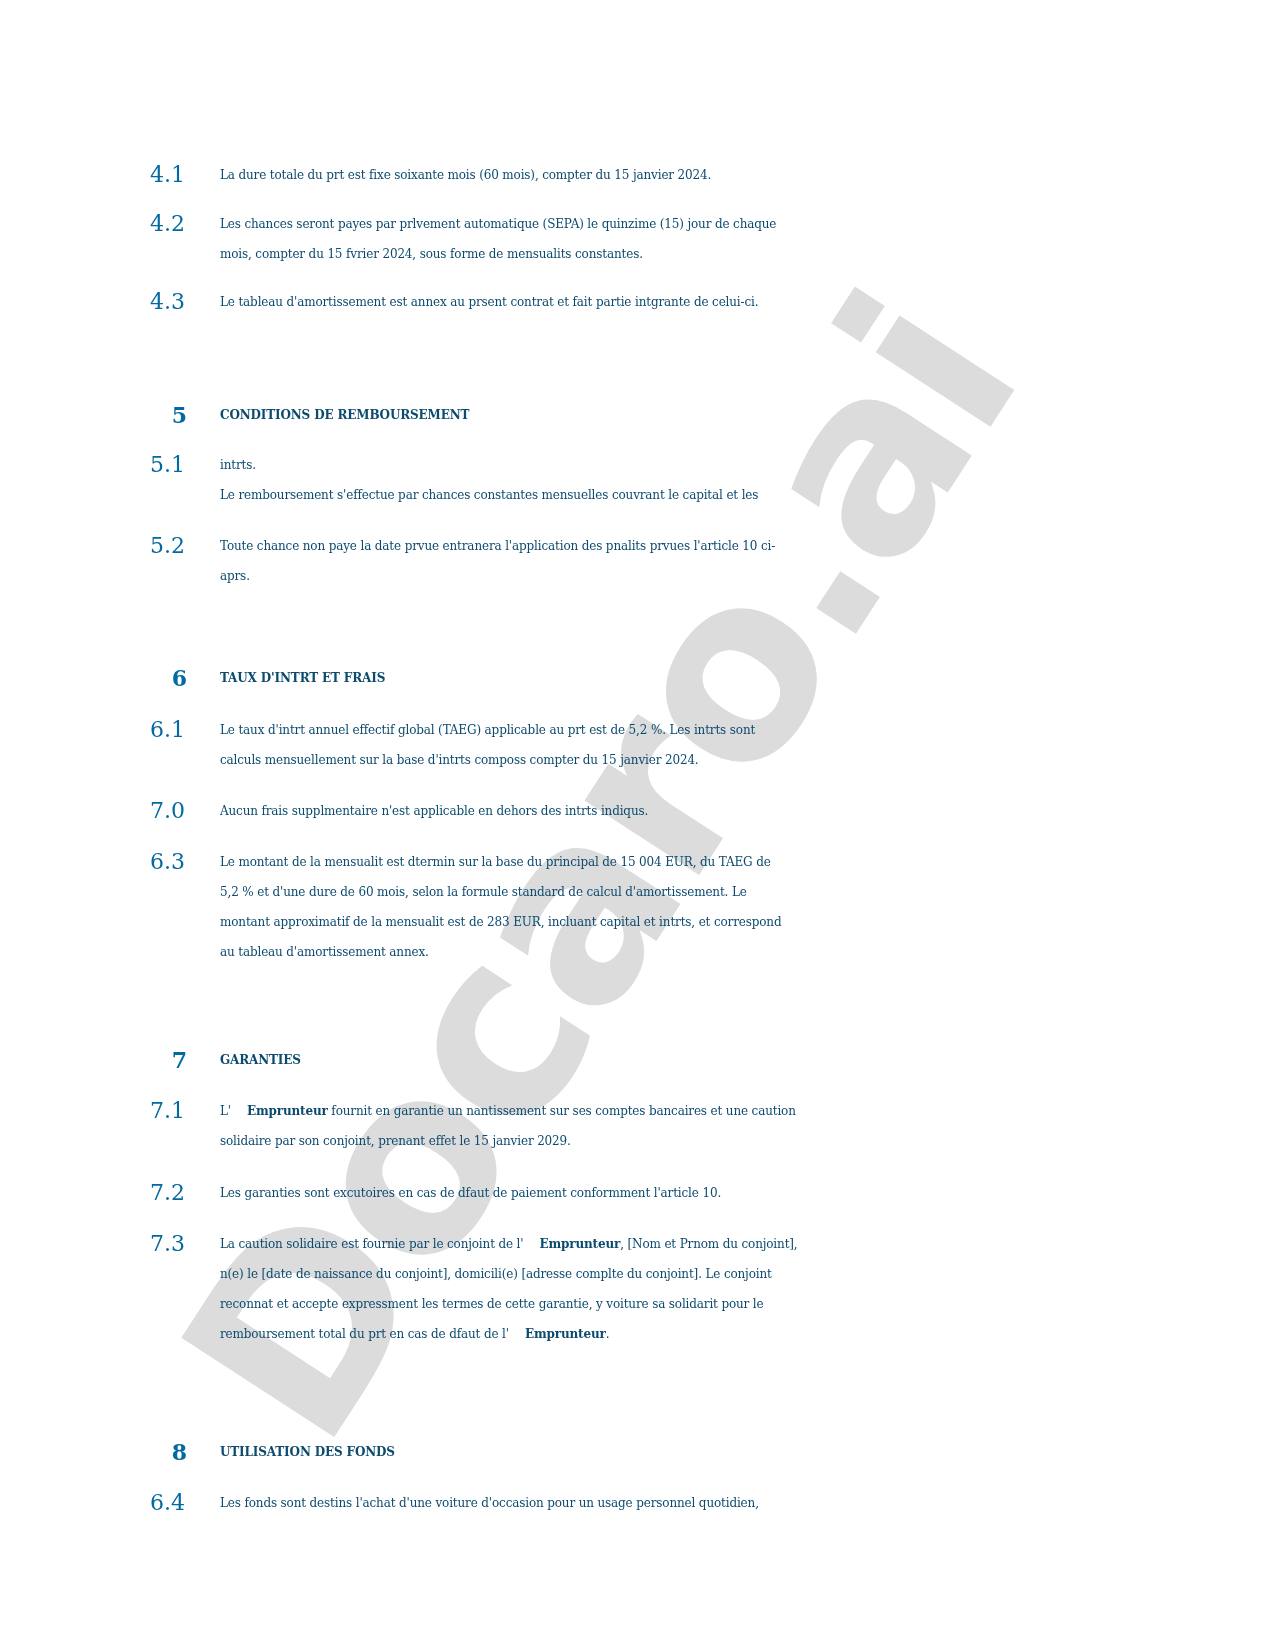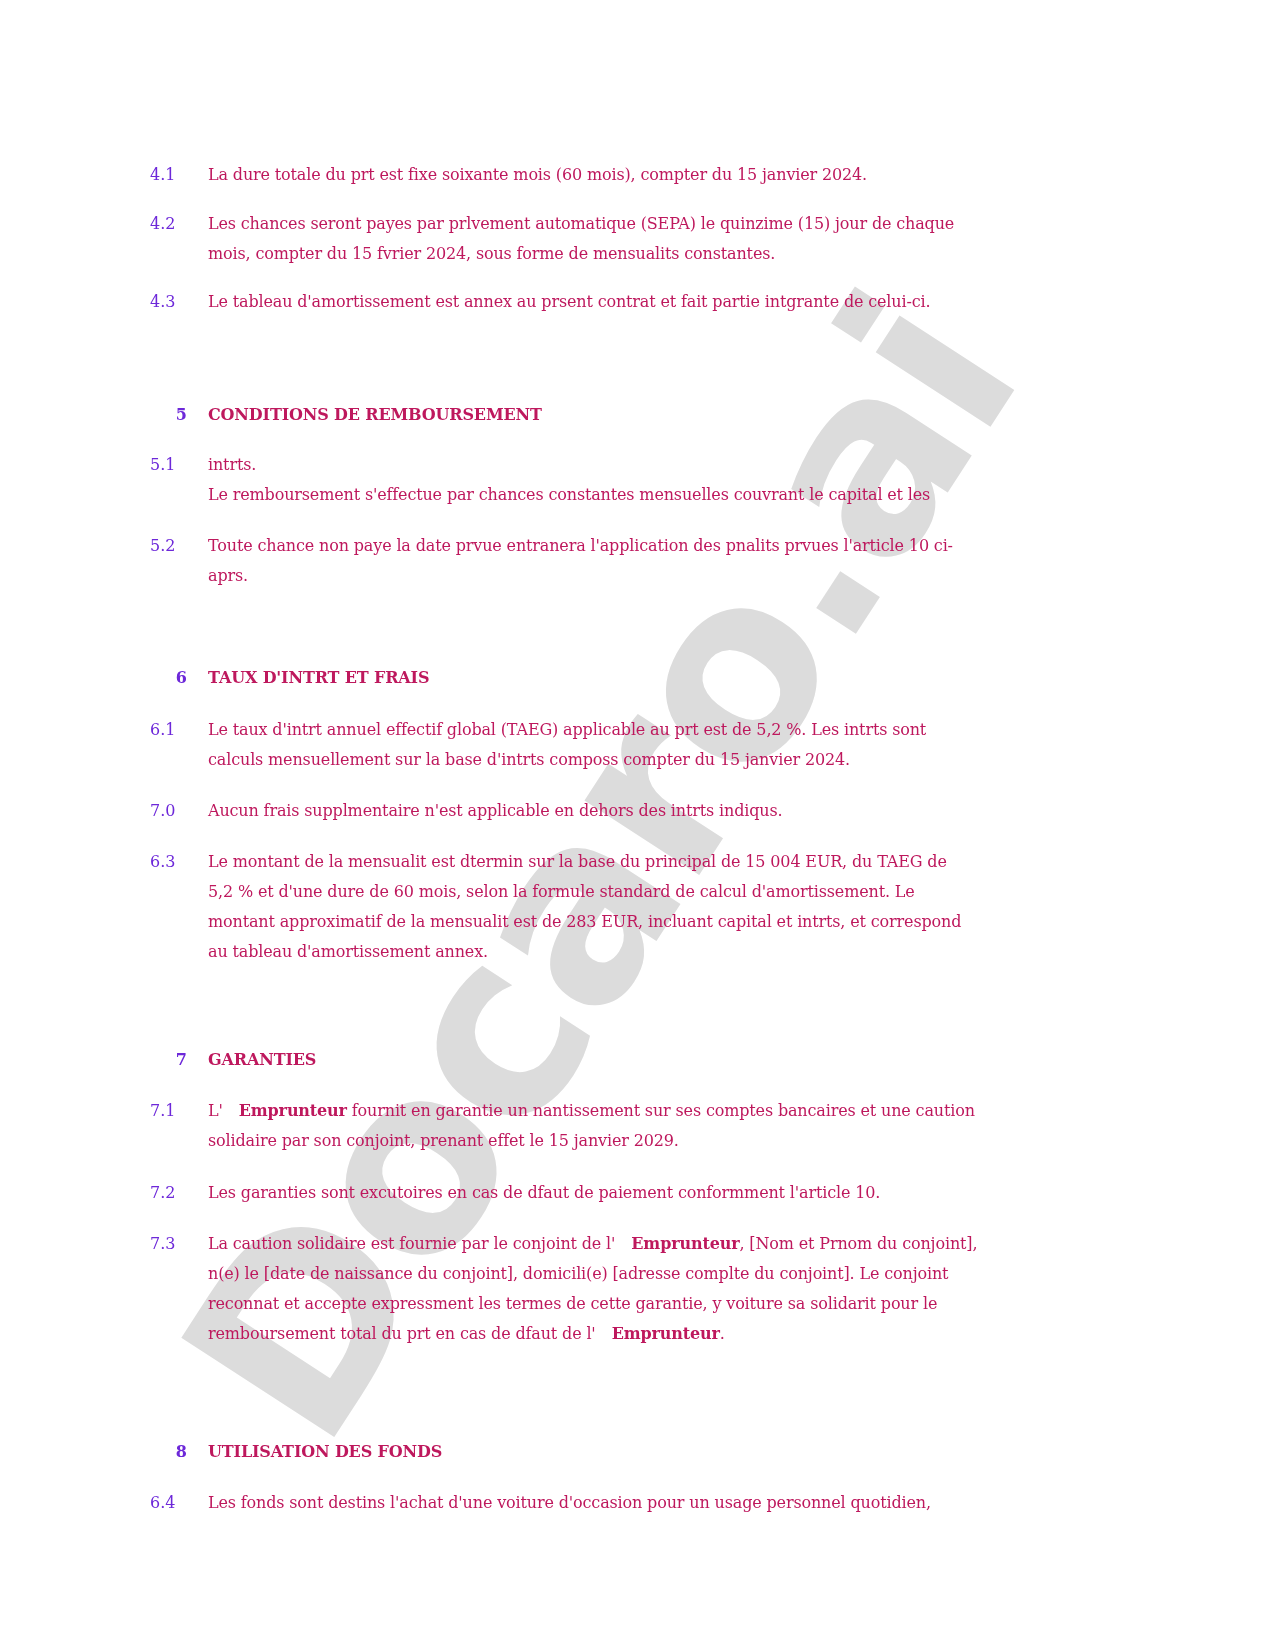--- a/index.html
+++ b/index.html
@@ -16,27 +16,27 @@
       white-space: nowrap;
       letter-spacing: -6px;
       z-index: 0;
       user-select: none;
       line-height: 1;
     }
     .content { position: absolute; left: 0; top: 0; width: 1275px; z-index: 1; }
     .row { position: absolute; left: 0; width: 1275px; }
     .num {
       position: absolute; left: 150px; width: 40px;
-      font-family: "DejaVu Serif", serif; font-size: 16px; color: #6d28d9;
+      font-family: "DejaVu Serif", serif; font-size: 22px; color: #0369a1;
       line-height: 30px;
     }
     .num.head { text-align: right; width: 37px; font-weight: bold; }
     .txt {
-      position: absolute; left: 208px; width: 900px;
-      font-family: "DejaVu Serif", serif; font-size: 16px; color: #be185d;
+      position: absolute; left: 220px; width: 900px;
+      font-family: "DejaVu Serif", serif; font-size: 12px; color: #0c4a6e;
       line-height: 30px; white-space: nowrap;
       letter-spacing: -0.15px;
     }
     .txt.head { font-weight: bold; }
     .line { display: block; }
     b { font-weight: bold; margin-left: 16px; }
   </style>
 </head>
 <body>
 

